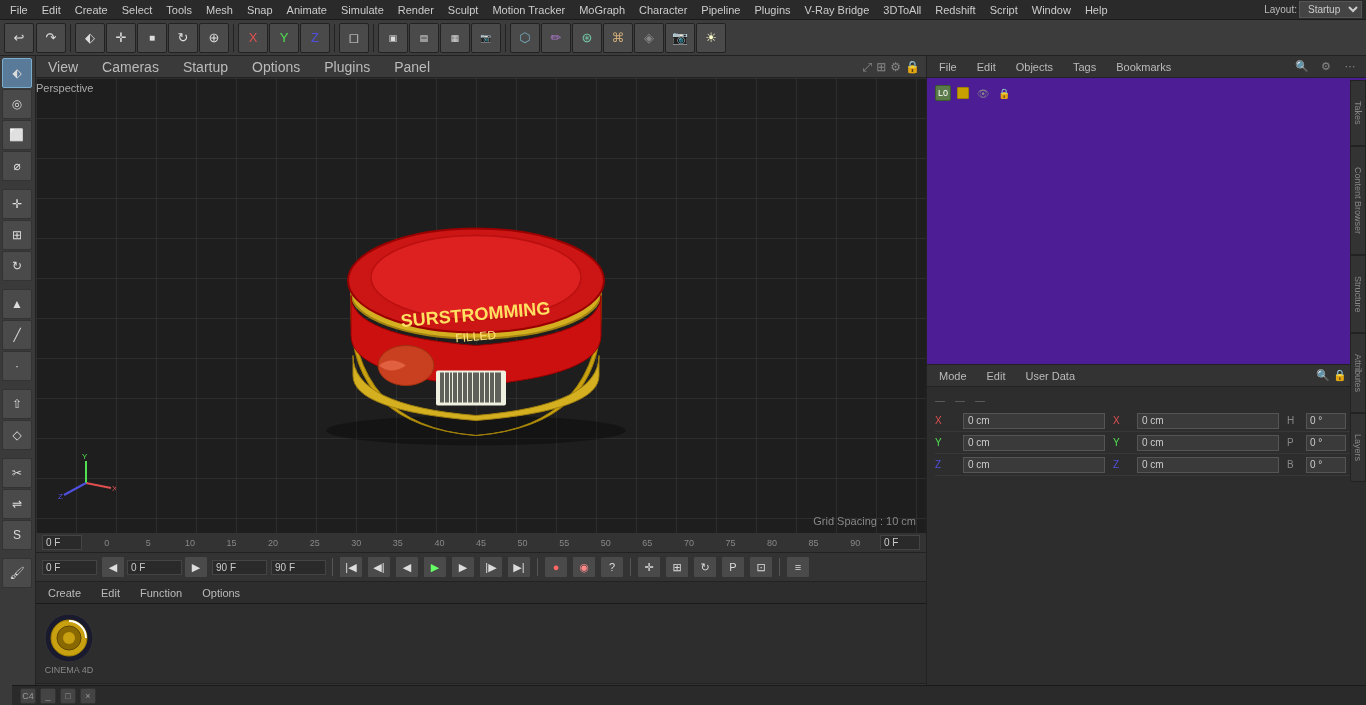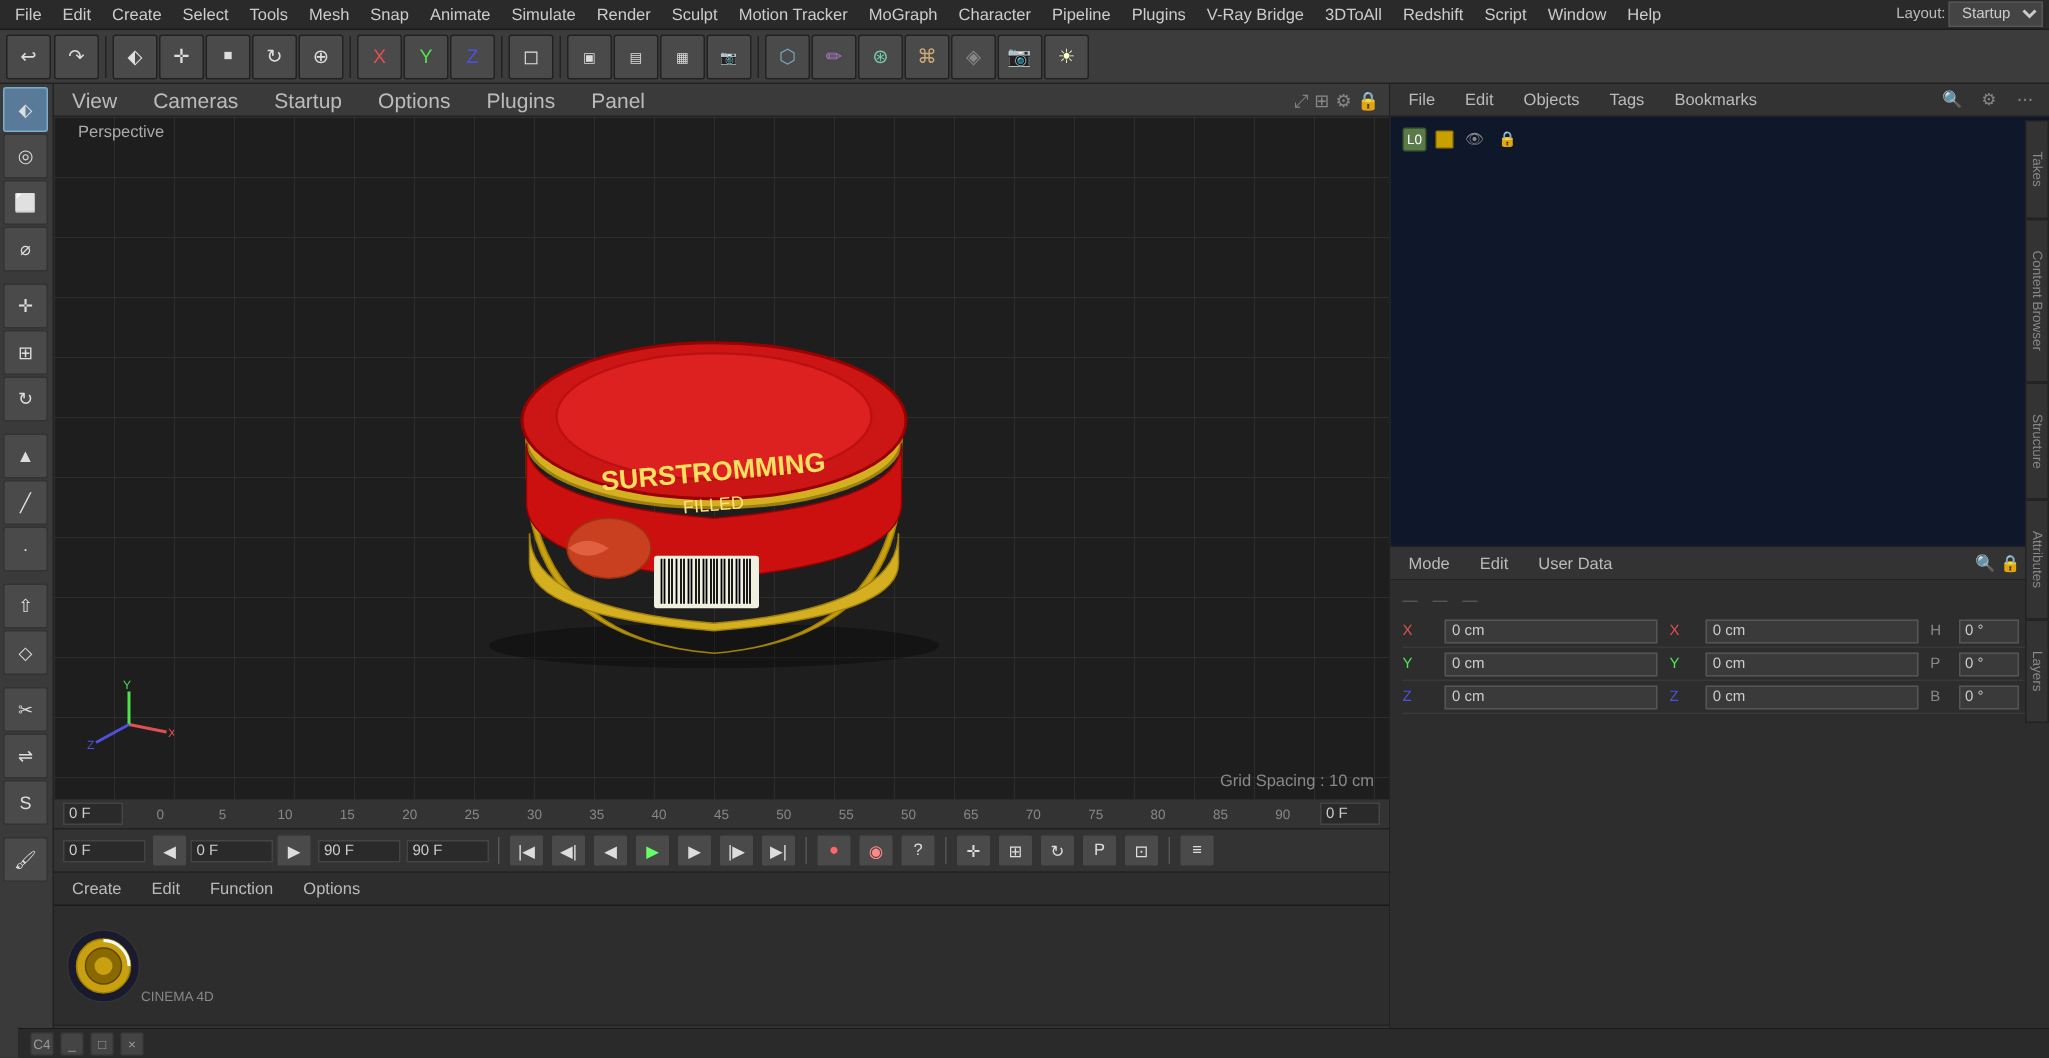--- a/index.html
+++ b/index.html
@@ -54,21 +54,21 @@
       flex: 1; position: relative; background: #1e1e1e; overflow: hidden;
     }
     #grid-bg {
       position: absolute; inset: 0;
       background-image:
         linear-gradient(rgba(80,80,80,0.3) 1px, transparent 1px),
         linear-gradient(90deg, rgba(80,80,80,0.3) 1px, transparent 1px);
       background-size: 40px 40px;
     }
     
-    #persp-label { position: absolute; top: 4px; left: 16px; font-size: 11px; color: #aaa; }
+    #persp-label { position: absolute; top: 4px; left: 0; font-size: 11px; color: #aaa; }
 
     
     #grid-spacing { position: absolute; bottom: 6px; right: 10px; font-size: 11px; color: #888; }
 
     
     #can-object {
       position: absolute; top: 50%; left: 50%; transform: translate(-50%, -55%);
       width: 380px; height: 310px;
     }
 
@@ -107,21 +107,21 @@
 
     
     #obj-manager { flex: 1; border-bottom: 1px solid #222; display: flex; flex-direction: column; }
     #obj-header {
       display: flex; align-items: center; height: 22px; background: #333; border-bottom: 1px solid #222; padding: 0 6px; gap: 8px;
     }
     .obj-header-btn { padding: 1px 6px; cursor: pointer; font-size: 11px; color: #bbb; }
     .obj-header-search { margin-left: auto; display: flex; gap: 4px; }
     .search-icon-btn { width: 20px; height: 18px; display: flex; align-items: center; justify-content: center; cursor: pointer; font-size: 11px; color: #888; }
 
-    #obj-content { flex: 1; background: #0f172a; padding: 4px; }
+    #obj-content { flex: 1; background: #4c1d95; padding: 4px; }
     .obj-row {
       display: flex; align-items: center; height: 22px; padding: 0 4px; gap: 6px; cursor: pointer;
     }
     .obj-icon { width: 16px; height: 16px; background: #5a7a4a; border: 1px solid #3a5a2a; border-radius: 2px; font-size: 9px; display: flex; align-items: center; justify-content: center; color: #fff; flex-shrink: 0; }
     .obj-name { font-size: 11px; color: #ccc; flex: 1; }
     .obj-type-dot { width: 12px; height: 12px; background: #c8a000; border: 1px solid #a08000; border-radius: 1px; flex-shrink: 0; }
 
     
     #attr-panel { height: 340px; display: flex; flex-direction: column; }
     #attr-header {
@@ -400,21 +400,21 @@
 
     <div id="bottom-bar">
       <span class="bb-btn">Create</span>
       <span class="bb-btn">Edit</span>
       <span class="bb-btn">Function</span>
       <span class="bb-btn">Options</span>
     </div>
 
     <div id="material-area">
 
-      <div style="display:flex;flex-direction:row;align-items:flex-end;margin-right:8px;">
+      <div style="display:flex;flex-direction:column;align-items:center;margin-right:8px;">
         <div style="width:50px;height:50px;">
           <svg viewBox="0 0 50 50" xmlns="http://www.w3.org/2000/svg">
             <circle cx="25" cy="25" r="24" fill="#1a1a2e" stroke="#333" stroke-width="1"></circle>
             <circle cx="25" cy="25" r="18" fill="#c8a010" stroke="#a08000" stroke-width="1"></circle>
             <circle cx="25" cy="25" r="12" fill="#8a6800" stroke="#604800" stroke-width="1"></circle>
             <circle cx="25" cy="25" r="6" fill="#c8a010"></circle>
             <path d="M 25 8 A 17 17 0 0 1 42 25" stroke="#ffffff" stroke-width="2" fill="none"></path>
           </svg>
         </div>
         <span style="font-size:9px;color:#888;margin-top:2px;">CINEMA 4D</span>

